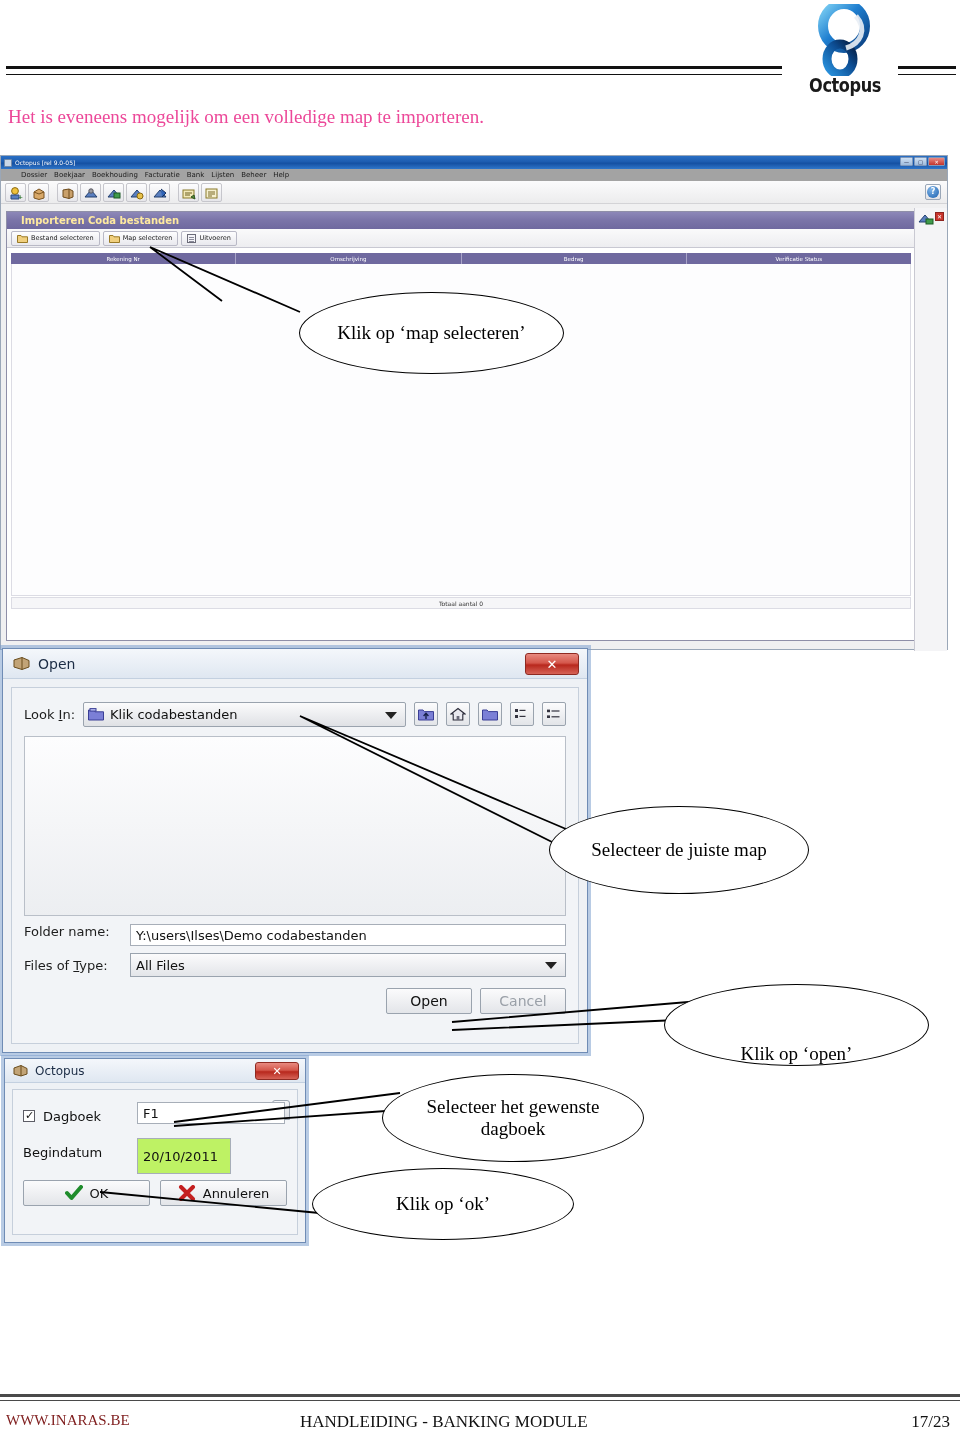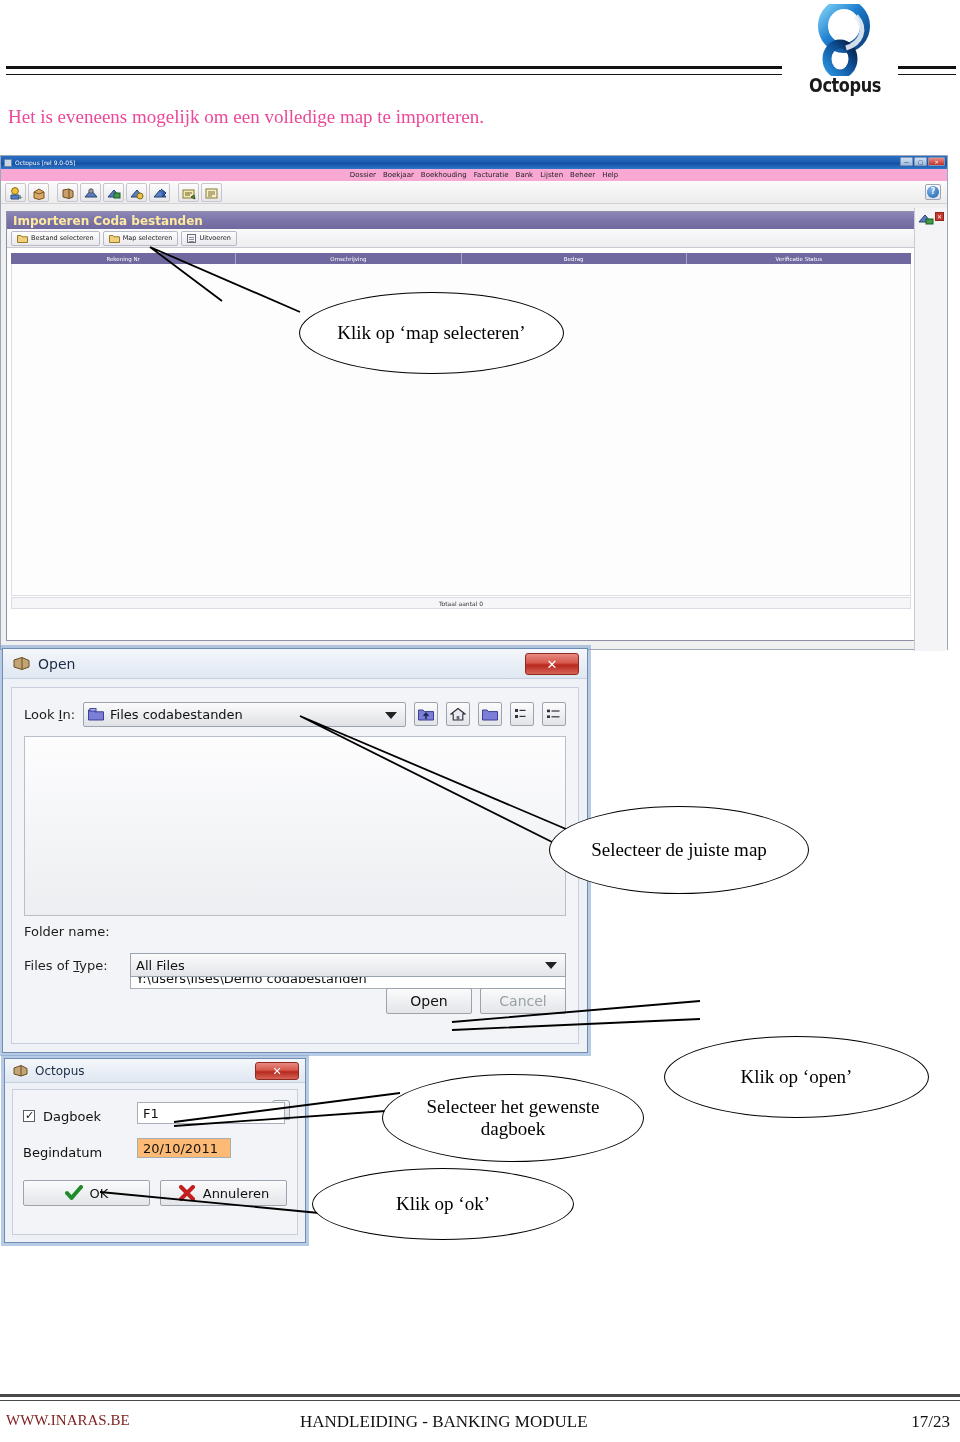--- a/index.html
+++ b/index.html
@@ -46,22 +46,22 @@
   .tb-icon { width:8px; height:8px; background:#c9d6e6; border:1px solid #6f88a8; border-radius:1px; }
   .win-btns { position:absolute; right:2px; top:1px; display:flex; gap:1px; }
   .win-btn { width:13px; height:9px; border:1px solid #7e98bc; border-radius:1px;
              background:linear-gradient(180deg,#cfe0f3,#9dbbdd); font-size:5px; color:#113;
              display:flex; align-items:center; justify-content:center;
              font-family:"DejaVu Sans", sans-serif; }
   .win-btn.close { background:linear-gradient(180deg,#e98a84,#c2352c); color:#fff; width:17px; }
 
   .menubar {
     position:absolute; left:0; top:13px; width:100%; height:12px;
-    background:#f9a8d4; display:flex; align-items:center; gap:7px; padding-left:20px;
-    font-family:"DejaVu Sans", sans-serif; font-size:7px; color:#1d1d1d;justify-content:center;
+    background:#a3a3a3; display:flex; align-items:center; gap:7px; padding-left:20px;
+    font-family:"DejaVu Sans", sans-serif; font-size:7px; color:#1d1d1d;
   }
   .menubar span { white-space:nowrap; }
 
   .toolbar {
     position:absolute; left:0; top:25px; width:100%; height:23px;
     background:linear-gradient(180deg,#fbfbfc,#ececed);
     border-bottom:1px solid #d3d3d6;
     display:flex; align-items:center; gap:2px; padding-left:4px;
   }
   .tbtn {
@@ -84,22 +84,22 @@
     color:#fff; font-family:"DejaVu Sans", sans-serif; font-size:8px; font-weight:700;
     display:flex; align-items:center; justify-content:center; line-height:1;
   }
 
   .panel {
     position:absolute; left:5px; top:55px; width:910px; height:430px;
     border:1px solid #8f8fa8; background:#fff;
   }
   .panel-title {
     height:17px; background:linear-gradient(180deg,#8d88b8 0%, #7a74a8 50%, #6f699f 100%);
-    color:#ffeaa0; font-family:"DejaVu Sans", sans-serif; font-size:12px; font-weight:700;
-    display:flex; align-items:center; padding-left:6px;
+    color:#ffeaa0; font-family:"DejaVu Sans", sans-serif; font-size:10px; font-weight:700;
+    display:flex; align-items:center; padding-left:14px;
   }
   .panel-tools {
     height:19px; background:linear-gradient(180deg,#fafafb,#ededf0);
     border-bottom:1px solid #c8c8d2;
     display:flex; align-items:center; gap:3px; padding-left:4px;
   }
   .ptool {
     height:15px; border:1px solid #b9b9c6; border-radius:2px;
     background:linear-gradient(180deg,#fdfdfe,#e9e9ee);
     display:flex; align-items:center; gap:3px; padding:0 5px;
@@ -176,21 +176,21 @@
             background:linear-gradient(180deg,#fcfcfd,#e2e4e8); position:relative; flex:none; }
 
   .filelist { position:absolute; left:12px; top:48px; right:12px; height:180px;
               border:1px solid #b9bfc8; background:linear-gradient(180deg,#fdfdfe,#eceef1); }
 
   .row-folder { position:absolute; left:12px; top:236px; right:12px; height:24px; display:flex; align-items:flex-start; gap:10px; }
   .row-type   { position:absolute; left:12px; top:264px; right:12px; height:26px; display:flex; align-items:center; gap:10px; }
   .txtfield {
     flex:1; height:22px; border:1px solid #a7aeb8; background:#fff;
     display:flex; align-items:center; padding:0 5px;
-    font-family:"DejaVu Sans", sans-serif; font-size:13px; color:#111; white-space:nowrap; overflow:hidden;margin-top:43px;
+    font-family:"DejaVu Sans", sans-serif; font-size:13px; color:#111; white-space:nowrap; overflow:hidden;
   }
   .selfield {
     flex:1; height:24px; border:1px solid #9aa3ae; position:relative;
     background:linear-gradient(180deg,#fbfbfc,#e3e5e9);
     display:flex; align-items:center; padding:0 5px;
     font-family:"DejaVu Sans", sans-serif; font-size:13px; color:#111;
   }
   .lbl-w { width:96px; flex:none; }
 
   .dlg-buttons { position:absolute; right:12px; top:300px; display:flex; gap:8px; }
@@ -233,22 +233,22 @@
     display:flex; align-items:center; padding-left:5px;
     font-family:"DejaVu Sans", sans-serif; font-size:13px; color:#111;
   }
   .dag-drop {
     position:absolute; left:259px; top:10px; width:18px; height:20px;
     border:1px solid #9aa3ae; border-radius:3px 3px 0 0;
     background:linear-gradient(180deg,#f6f7f9,#d9dce1);
   }
   .oct-row2 { position:absolute; left:10px; top:50px; right:10px; height:24px; display:flex; align-items:center; }
   .date-field {
-    position:absolute; left:124px; top:48px; width:94px; height:20px;
-    border:1px solid #a7aeb8; background:#fdba74;
+    position:absolute; left:124px; top:48px; width:94px; height:36px;
+    border:1px solid #a7aeb8; background:#bef264;
     display:flex; align-items:center; padding-left:5px;
     font-family:"DejaVu Sans", sans-serif; font-size:13px; color:#111;
   }
   .oct-btns { position:absolute; left:10px; top:90px; right:10px; display:flex; gap:10px; }
   .obtn {
     flex:1; height:26px; border:1px solid #9aa3ae; border-radius:2px;
     background:linear-gradient(180deg,#fbfbfc,#e3e5e9);
     display:flex; align-items:center; justify-content:center; gap:7px;
     font-family:"DejaVu Sans", sans-serif; font-size:13px; color:#111;
   }
@@ -446,21 +446,21 @@
 
   <div class="odlg-inner">
 
     <div class="row-lookin">
       <span class="lbl"><span>Look </span><u>I</u><span>n:</span></span>
       <div class="combo">
         <svg width="16" height="13" viewBox="0 0 16 13">
           <path d="M0.5 12 L0.5 2 L5.5 2 L7 3.8 L15.5 3.8 L15.5 12Z" fill="#7b7fd6" stroke="#3b3f96"></path>
           <rect x="2" y="0.6" width="6" height="2.5" fill="#b9bcf0" stroke="#3b3f96"></rect>
         </svg>
-        <span class="txt">Files codabestanden</span>
+        <span class="txt">Klik codabestanden</span>
         <span class="caret"></span>
       </div>
       <div class="navbtn">
         <svg width="16" height="14" viewBox="0 0 16 14" style="position:absolute;left:3px;top:4px">
           <path d="M0.5 13 L0.5 3 L5 3 L6.4 4.6 L15.5 4.6 L15.5 13Z" fill="#7b7fd6" stroke="#3b3f96"></path>
           <path d="M8 12 L8 7 M5.6 9 L8 6.4 L10.4 9" stroke="#16204a" stroke-width="1.4" fill="none"></path>
         </svg>
       </div>
       <div class="navbtn">
         <svg width="16" height="14" viewBox="0 0 16 14" style="position:absolute;left:3px;top:4px">
@@ -573,21 +573,21 @@
 </svg>
 
 <div class="callout" style="left:299px; top:292px; width:265px; height:82px;">
   <span>Klik op ‘map selecteren’</span>
 </div>
 
 <div class="callout" style="left:549px; top:806px; width:260px; height:88px;">
   <span>Selecteer de juiste map</span>
 </div>
 
-<div class="callout" style="left:664px; top:1036px; width:265px; height:82px;">
+<div class="callout" style="left:664px; top:984px; width:265px; height:82px;align-items:flex-end;">
   <span>Klik op ‘open’</span>
 </div>
 
 <div class="callout" style="left:382px; top:1074px; width:262px; height:88px;">
   <span>Selecteer het gewenste dagboek</span>
 </div>
 
 <div class="callout" style="left:312px; top:1168px; width:262px; height:72px;">
   <span>Klik op ‘ok’</span>
 </div>

